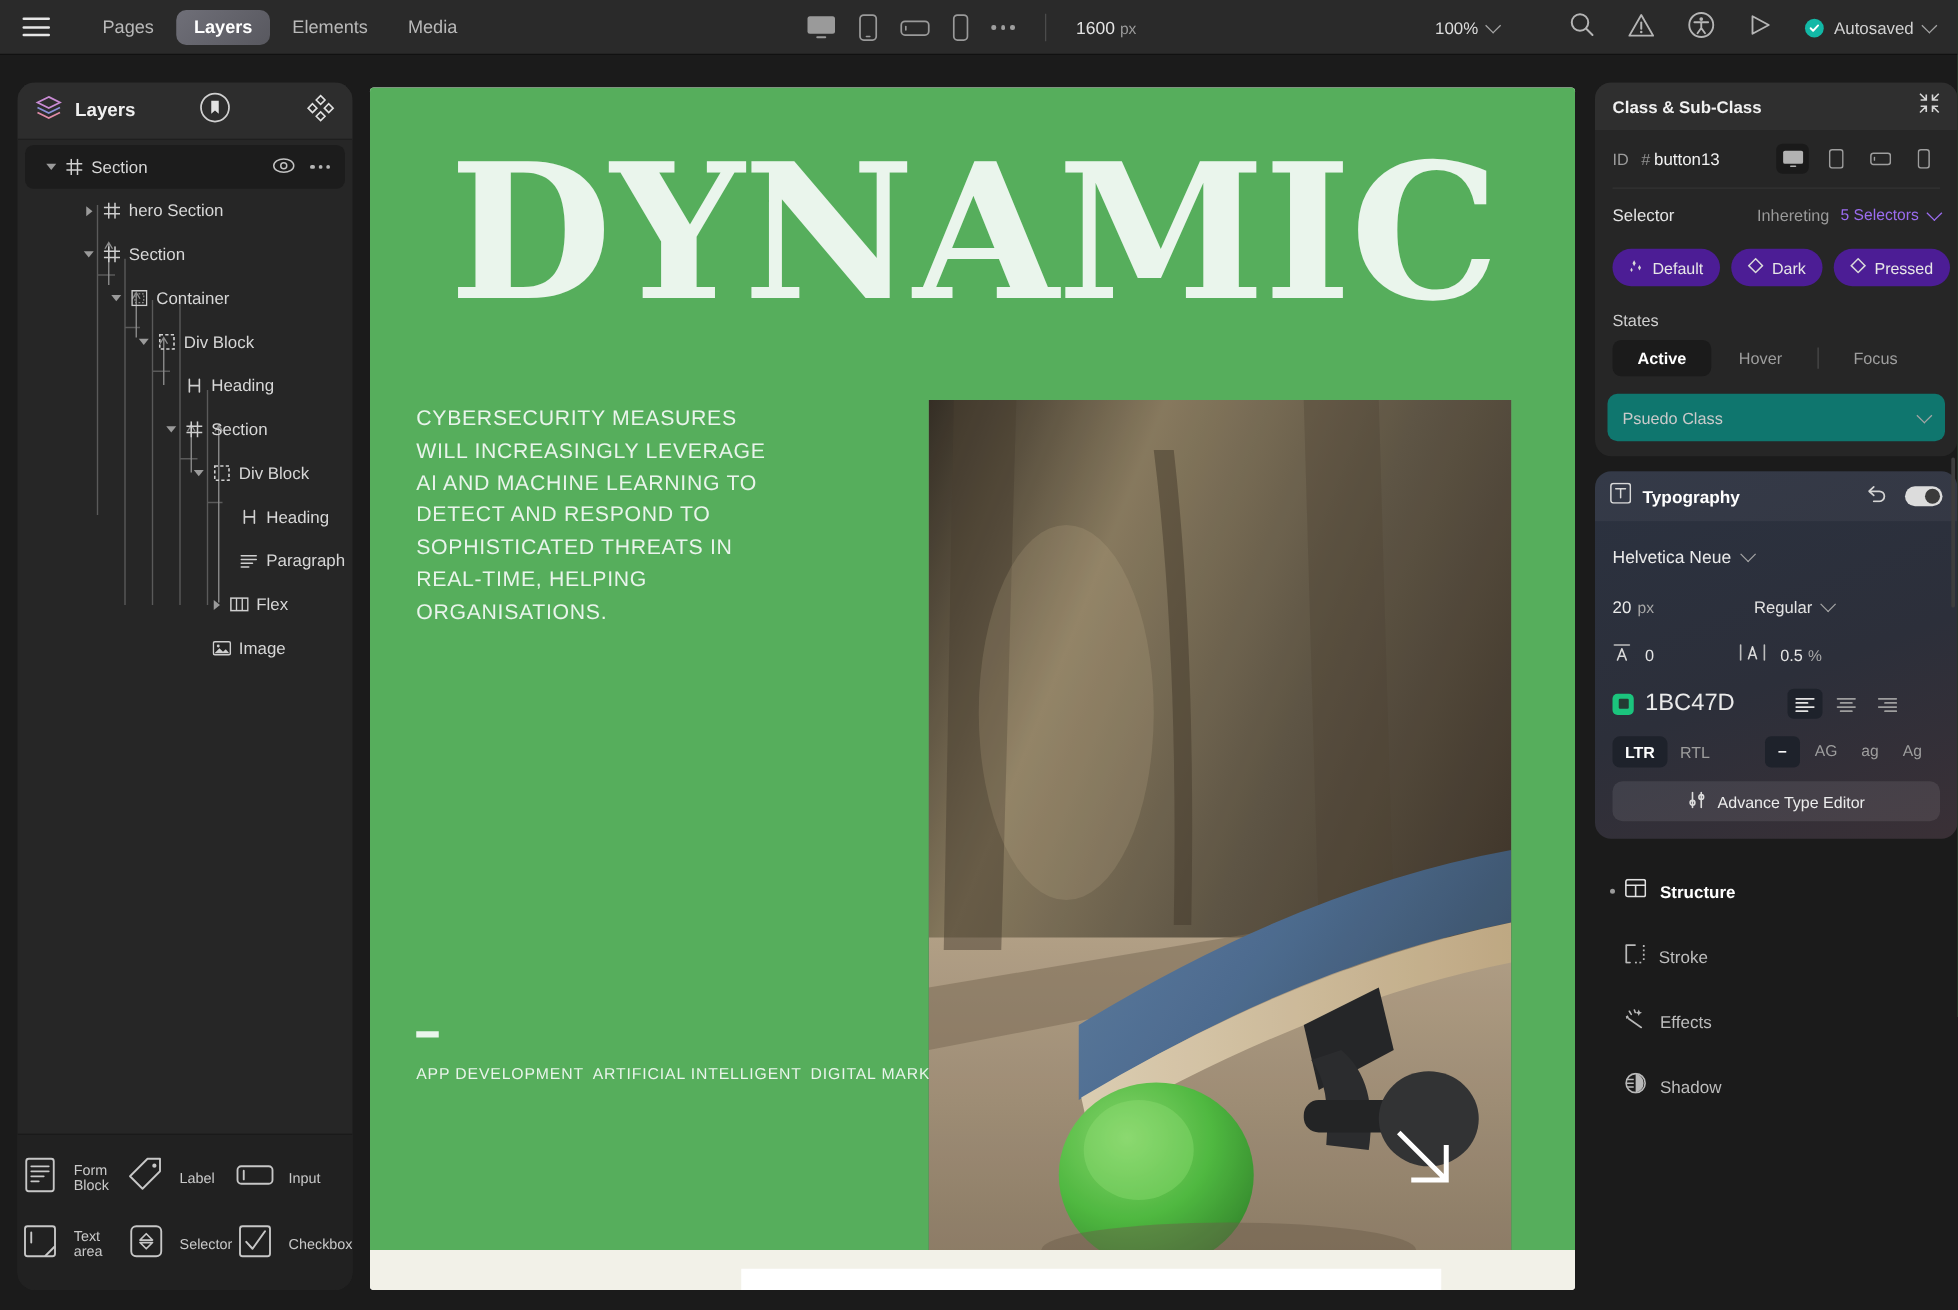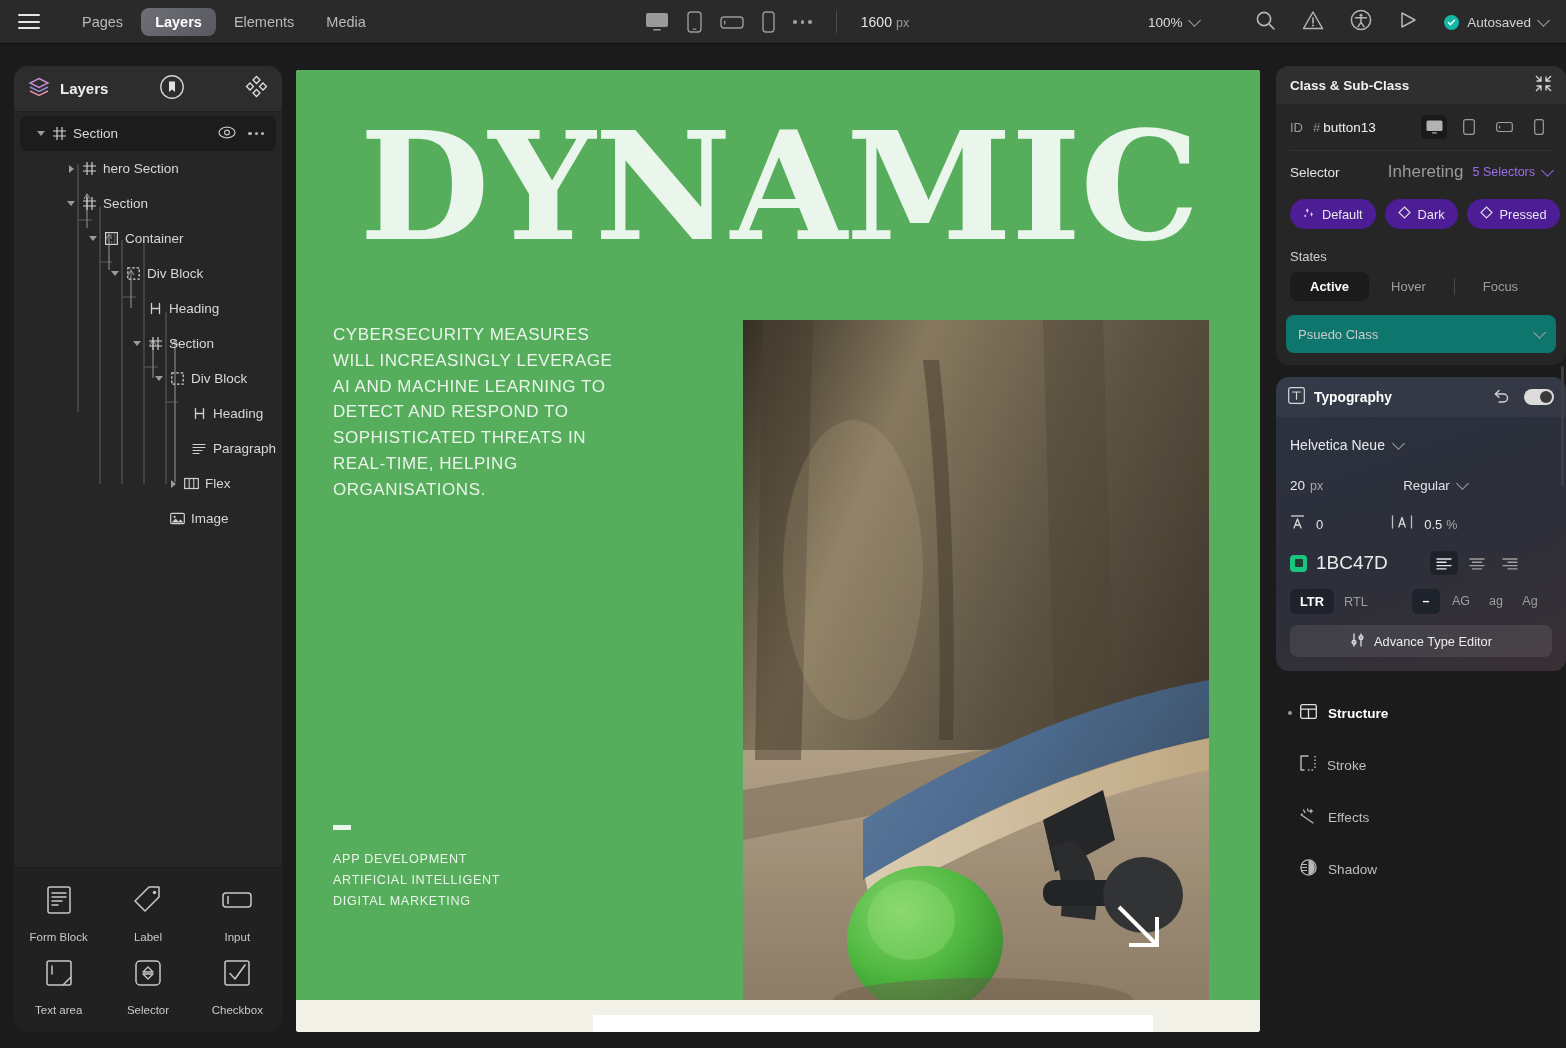--- a/index.html
+++ b/index.html
@@ -82,42 +82,42 @@
   .dots3 { display: flex; gap: 3px; align-items: center; }
   .dots3 i { width: 3.2px; height: 3.2px; border-radius: 50%; background: #b6b6b6; display: block; }
   .treelines { position: absolute; left: 0; top: 0; pointer-events: none; }
 
   
   .palette {
     margin-top: auto; background: #212121; border-top: 1px solid #1a1a1a;
     padding: 14px 0 16px 0; display: grid; grid-template-columns: repeat(3,1fr);
     row-gap: 12px;
   }
-  .pitem { display: flex; flex-direction: column; align-items: center; gap: 9px; cursor: pointer; }
+  .pitem { display: flex; flex-direction: row; align-items: center; gap: 9px; cursor: pointer; }
   .plabel { font-size: 11.5px; color: #c9c9c9; }
 
   
   .canvaswrap {
     position: absolute; left: 296px; top: 70px; width: 964px; height: 962px;
     background: #ffffff; border-radius: 3px; overflow: hidden;
   }
   .hero { position: relative; width: 100%; height: 930px; background: #56ae5c; }
   .headline {
     position: absolute; left: 35px; top: 47px; width: 896px;
     color: #eaf5ec; font-family: "DejaVu Serif", serif; font-weight: bold;
     font-size: 150px; line-height: 0.92; letter-spacing: -1px;
     transform: scaleX(1.0); white-space: nowrap;
     text-align: center;
   }
   .bodytext {
     position: absolute; left: 37px; top: 252px; width: 300px;
     color: #e9f4eb; font-size: 17px; line-height: 1.52; letter-spacing: 0.55px;
   }
   .dash { position: absolute; left: 37px; top: 755px; width: 18px; height: 5px; background: #eaf5ec; }
-  .svclist { position: absolute; left: 37px; top: 782px; display: flex; flex-direction: column; gap: 7px; }
+  .svclist { position: absolute; left: 37px; top: 782px; display: flex; flex-direction: row; gap: 7px; }
   .svc { color: #e9f4eb; font-size: 12.6px; letter-spacing: 0.7px; }
   .photo {
     position: absolute; left: 447px; top: 250px; width: 466px; height: 697px;
     overflow: hidden; background: #6a6154;
   }
   .photo .arrow { position: absolute; right: 42px; bottom: 58px; }
   .cream { position: absolute; left: 0; top: 930px; width: 100%; height: 32px; background: #f2f1e8; }
   .creamcard { position: absolute; left: 297px; top: 945px; width: 560px; height: 60px; background: #fff; }
 
   
@@ -132,21 +132,21 @@
   .idlab { font-size: 13px; color: #9b9b9b; margin-right: 10px; }
   .idhash { font-size: 13px; color: #8f8f8f; margin-right: 3px; }
   .idval { font-size: 13.5px; color: #f2f2f2; }
   .devmini { margin-left: auto; display: flex; align-items: center; gap: 9px; }
   .devbtn { width: 26px; height: 24px; border-radius: 5px; display: flex;
     align-items: center; justify-content: center; cursor: pointer; }
   .devbtn.on { background: #1a1a1a; }
   .hr { height: 1px; background: #333; margin: 0 14px; }
   .selrow { display: flex; align-items: center; height: 42px; padding: 0 14px; }
   .sellab { font-size: 13.5px; color: #e4e4e4; }
-  .inherit { margin-left: auto; font-size: 17px; color: #9a9a9a; margin-right: 9px; }
+  .inherit { margin-left: auto; font-size: 13px; color: #9a9a9a; margin-right: 9px; }
   .selcount { font-size: 12.5px; color: #9b6cf0; cursor: pointer; }
   .chips { display: flex; gap: 9px; padding: 6px 14px 16px 14px; }
   .chip {
     display: flex; align-items: center; gap: 7px; height: 30px; padding: 0 13px;
     border-radius: 15px; background: #4c1d95; font-size: 12.8px; color: #e7e7e7; cursor: pointer;
   }
   .sect-lab { font-size: 13px; color: #cfcfcf; padding: 4px 14px 0 14px; }
   .states { display: flex; align-items: center; padding: 8px 14px 14px 14px; gap: 2px; }
   .stbtn { font-size: 13px; color: #9e9e9e; padding: 7px 20px; border-radius: 7px; cursor: pointer; }
   .stbtn.on { background: #1b1b1b; color: #fff; font-weight: bold; }

